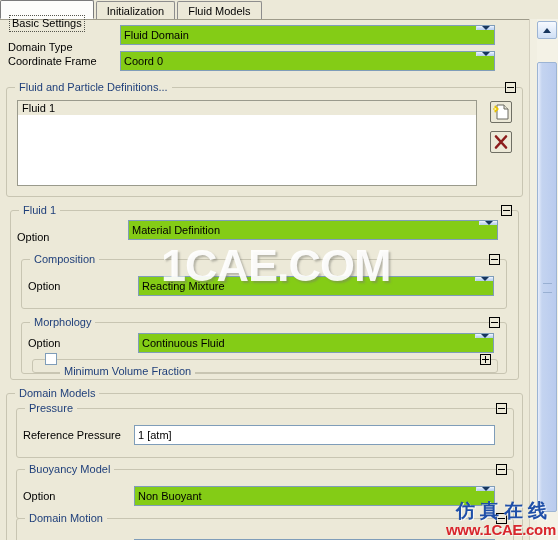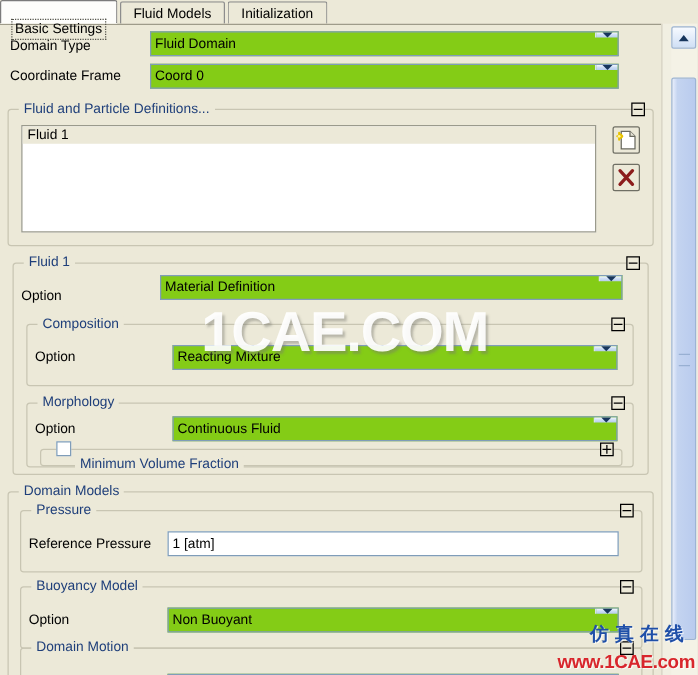--- a/index.html
+++ b/index.html
@@ -266,21 +266,21 @@
     color: rgba(255,255,255,0.92);
     letter-spacing: -1px;
     text-shadow: 2px 2px 2px rgba(120,120,110,0.45);
     pointer-events: none;
     white-space: nowrap;
     z-index: 30;
   }
   .wm-cn {
     position: absolute;
     right: 6px; top: 498px;
-    font-size: 15px;
+    font-size: 19px;
     font-weight: bold;
     color: #1f4fa8;
     letter-spacing: 5px;
     text-shadow: 1px 1px 0 rgba(255,255,255,.7);
     white-space: nowrap;
     z-index: 31;
   }
   .wm-url {
     position: absolute;
     right: 2px; top: 521px;
@@ -294,30 +294,30 @@
   }
 </style>
 </head>
 <body>
 
 <div class="tabstrip">
   <div class="tab active">
     <span class="tab-inner">Basic Settings</span>
   </div>
   <div class="tab">
+    <span>Initialization</span>
+  </div>
+  <div class="tab">
     <span>Fluid Models</span>
   </div>
-  <div class="tab">
-    <span>Initialization</span>
-  </div>
 </div>
 
 <div class="panel">
 
-  <div class="lbl" style="left:8px; top:7px;">Domain Type</div>
+  <div class="lbl" style="left:8px; top:17px;">Domain Type</div>
   <div class="combo" style="left:120px; top:5px; width:375px;">
     <div class="val">Fluid Domain</div>
     <div class="arrow"></div>
   </div>
 
   <div class="lbl" style="left:8px; top:31px;">Coordinate Frame</div>
   <div class="combo" style="left:120px; top:31px; width:375px;">
     <div class="val">Coord 0</div>
     <div class="arrow"></div>
   </div>

